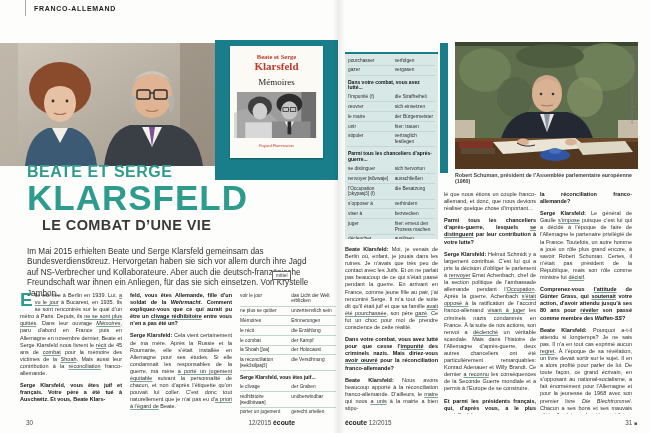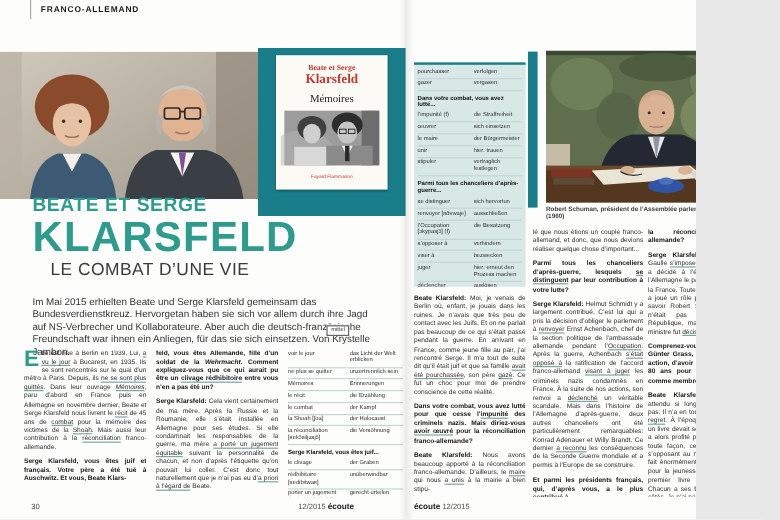--- a/index.html
+++ b/index.html
@@ -1,35 +1,35 @@
 <!DOCTYPE html>
 <html><head>
 <meta charset="utf-8">
 <style>
   html,body{margin:0;padding:0;background:#e8e8e8;}
-  #spread{position:relative;width:580px;height:433px;background:#fdfdfc;overflow:hidden;
+  #spread{position:relative;width:650px;height:433px;background:#fdfdfc;overflow:hidden;
           font-family:"Liberation Sans",sans-serif;color:#2e2e2e;}
   
   .section-rule{position:absolute;left:25px;top:0;width:1px;height:16px;background:#a9a9a9;}
   .section-label{position:absolute;left:34px;top:5px;font-size:7px;font-weight:700;letter-spacing:.7px;color:#1c1c1c;}
   
   .photo-couple{position:absolute;left:0;top:43px;width:215px;height:123px;overflow:hidden;}
   .teal-panel{position:absolute;left:215px;top:40px;width:123px;height:140px;}
   .book{position:absolute;left:230px;top:46px;width:93px;height:112px;background:#fbfaf5;text-align:center;
         box-shadow:0 1px 2px rgba(0,0,0,.35);}
   .book-author{font-family:"Liberation Serif",serif;font-size:6.5px;margin-top:7px;font-weight:700;}
   .book-surname{font-family:"Liberation Serif",serif;font-size:11px;font-weight:700;line-height:1.1;}
   .book-title{font-family:"Liberation Serif",serif;font-size:9px;color:#1d1d1d;margin-top:5px;}
   .book-photo{width:85px;height:46px;margin-top:5px;}
   .book-publisher{font-size:4px;margin-top:1px;}
   
   .headline{position:absolute;left:27px;top:164px;}
   .h-top{font-size:16px;font-weight:800;letter-spacing:.5px;line-height:1.05;}
   .h-main{font-size:35px;font-weight:800;letter-spacing:1px;line-height:.95;}
-  .h-sub{font-size:14.5px;font-weight:400;color:#3a3a3a;letter-spacing:.4px;margin-top:3px;padding-left:15px;}
+  .h-sub{font-size:14.5px;font-weight:700;color:#3a3a3a;letter-spacing:.4px;margin-top:3px;padding-left:15px;}
   
   .standfirst{position:absolute;left:27px;top:247px;width:290px;font-size:8.2px;line-height:10.4px;
               color:#333;text-align:left;}
   .level-tag{position:absolute;left:272px;top:271px;border:1px solid #666;font-size:4.8px;line-height:7px;
              padding:0 3px;color:#333;background:#fff;}
   
   .col{position:absolute;overflow:hidden;font-size:5.5px;line-height:7.1px;text-align:justify;}
   .col p{margin:0 0 5px 0;}
   .lcol1{left:20px;top:292px;width:102px;height:123px;}
   .lcol2{left:130px;top:292px;width:102px;height:123px;}

